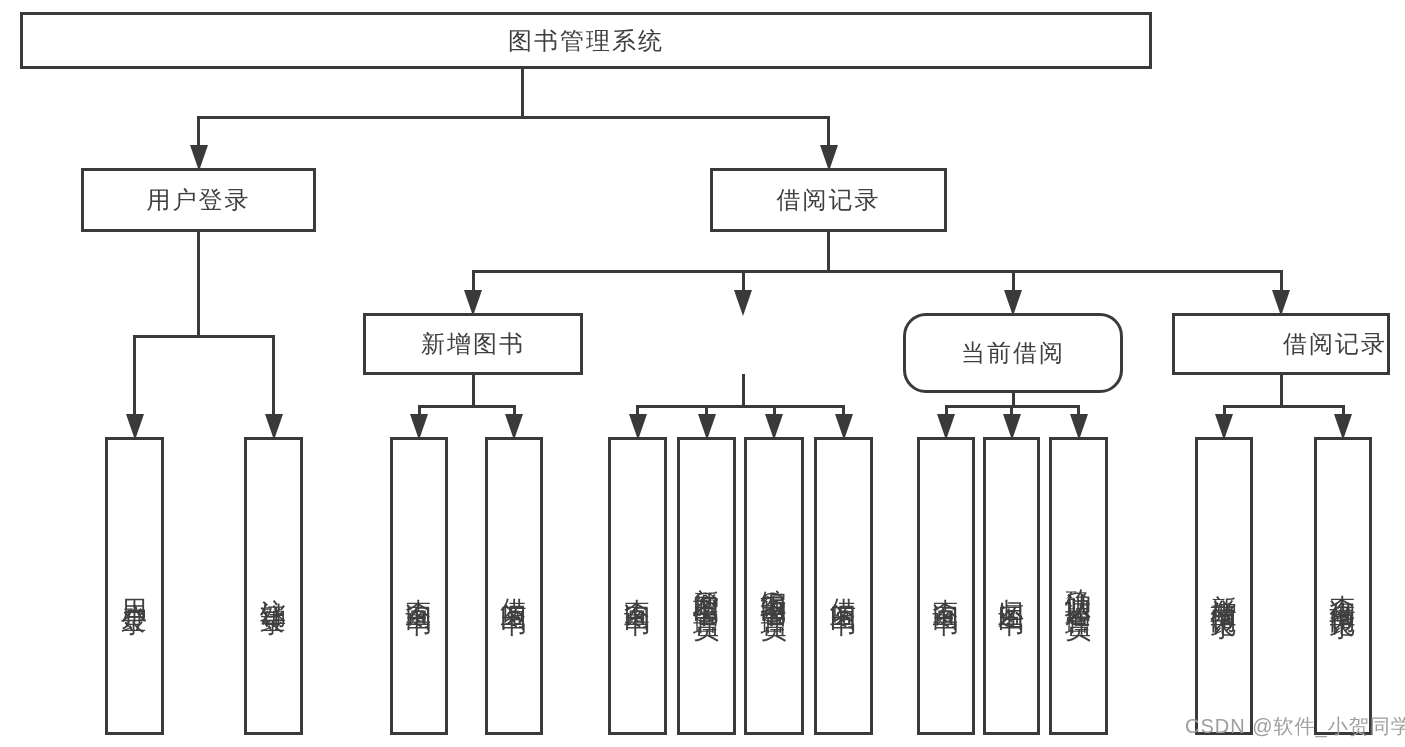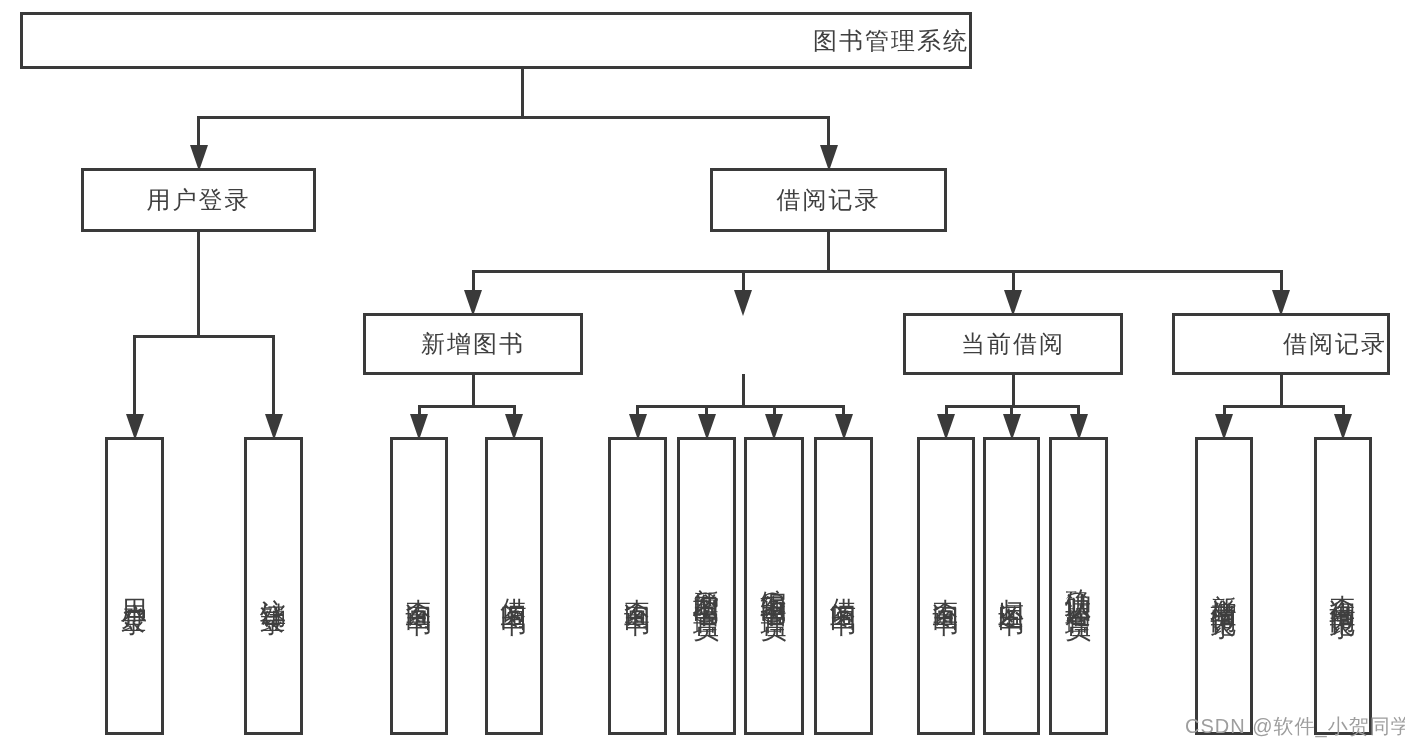--- a/index.html
+++ b/index.html
@@ -104,33 +104,33 @@
     <div class="vline" style="left: 1010px; top: 406px; width: 3px; height: 13px;"></div>
     <div class="arrow" style="left: 1002.5px; top: 414px; border-left-width: 9px; border-right-width: 9px; border-top-width: 26px;"></div>
     <div class="vline" style="left: 1077px; top: 406px; width: 3px; height: 13px;"></div>
     <div class="arrow" style="left: 1069.5px; top: 414px; border-left-width: 9px; border-right-width: 9px; border-top-width: 26px;"></div>
     <div class="vline" style="left: 1279.5px; top: 374px; width: 3px; height: 33.5px;"></div>
     <div class="hline" style="left: 1222.5px; top: 404.5px; width: 122px; height: 3px;"></div>
     <div class="vline" style="left: 1222.5px; top: 406px; width: 3px; height: 13px;"></div>
     <div class="arrow" style="left: 1215px; top: 414px; border-left-width: 9px; border-right-width: 9px; border-top-width: 26px;"></div>
     <div class="vline" style="left: 1341.5px; top: 406px; width: 3px; height: 13px;"></div>
     <div class="arrow" style="left: 1334px; top: 414px; border-left-width: 9px; border-right-width: 9px; border-top-width: 26px;"></div>
-    <div class="node root" style="left: 20px; top: 12px; width: 952px; height: 57px; justify-content: flex-end;">
+    <div class="node root" style="left: 20px; top: 12px; width: 1132px; height: 57px;">
       <span>图书管理系统</span>
     </div>
     <div class="node" style="left: 81px; top: 168px; width: 235px; height: 64px;">
       <span>用户登录</span>
     </div>
     <div class="node" style="left: 710px; top: 168px; width: 237px; height: 64px;">
       <span>借阅记录</span>
     </div>
     <div class="node" style="left: 363px; top: 313px; width: 220px; height: 62px;">
       <span>新增图书</span>
     </div>
-    <div class="node" style="left: 903px; top: 313px; width: 220px; height: 62px;">
+    <div class="node" style="left: 903px; top: 313px; width: 220px; height: 80px; border-radius: 23px;">
       <span>当前借阅</span>
     </div>
     <div class="node" style="left: 1172px; top: 313px; width: 218px; height: 62px; justify-content: flex-end;">
       <span>借阅记录</span>
     </div>
     <div class="node vert" style="left: 105px; top: 437px; width: 59px; height: 298px;">
       <span>用户登录</span>
     </div>
     <div class="node vert" style="left: 244px; top: 437px; width: 59px; height: 298px;">
       <span>注销登录</span>

